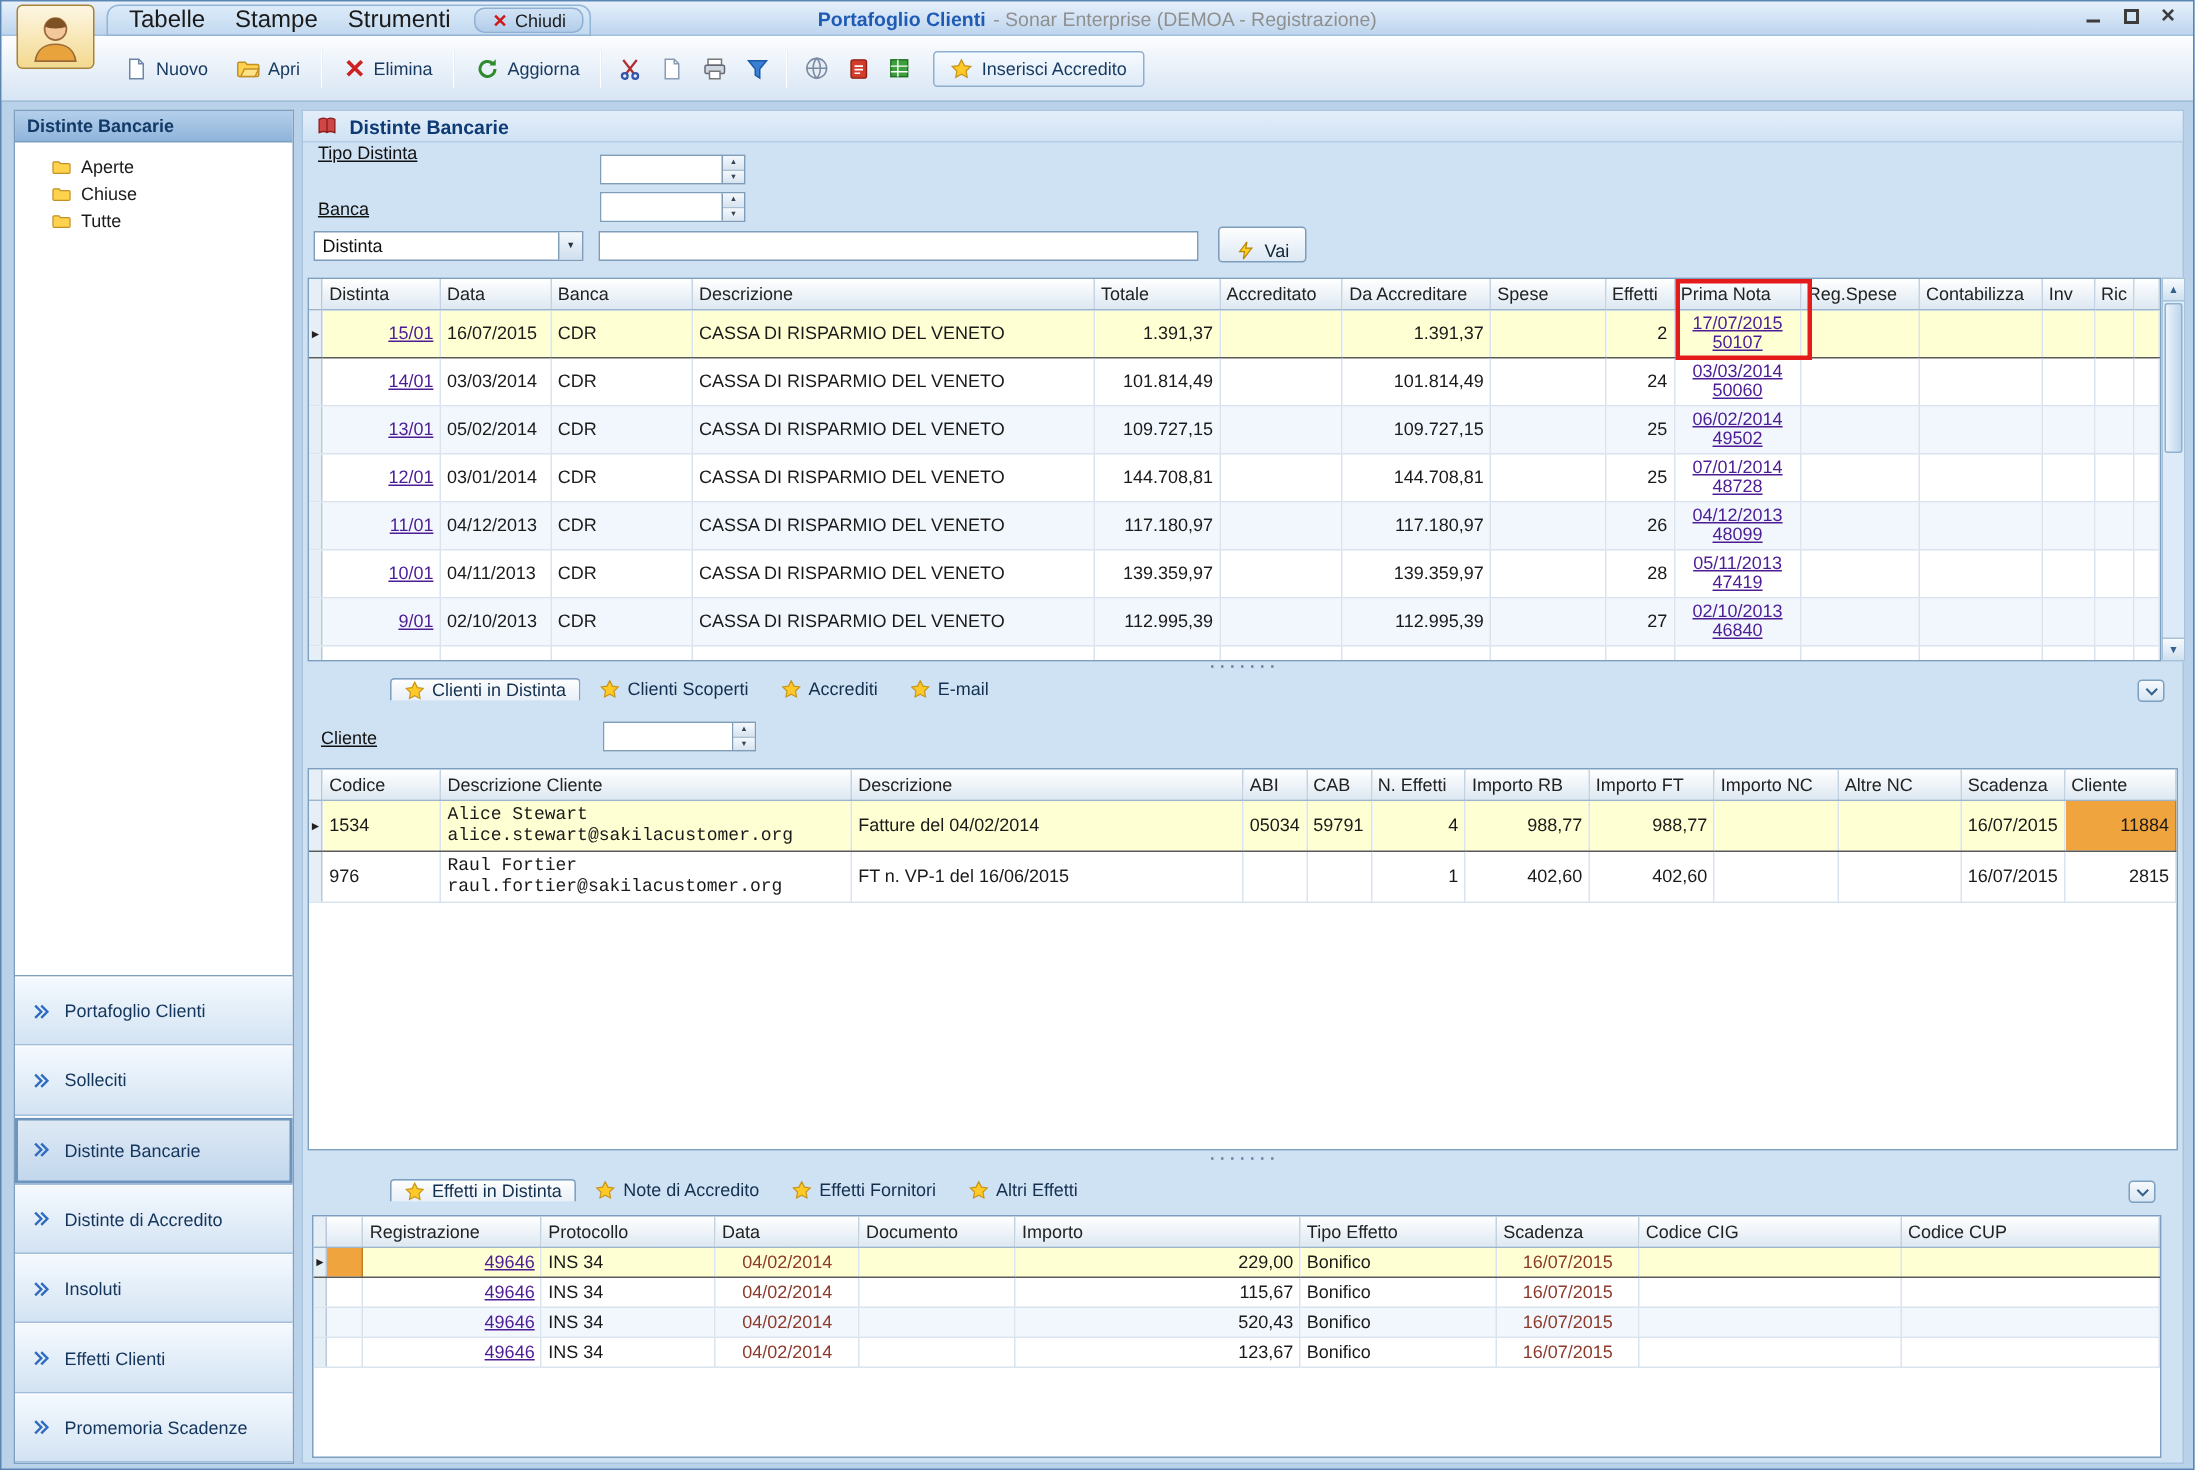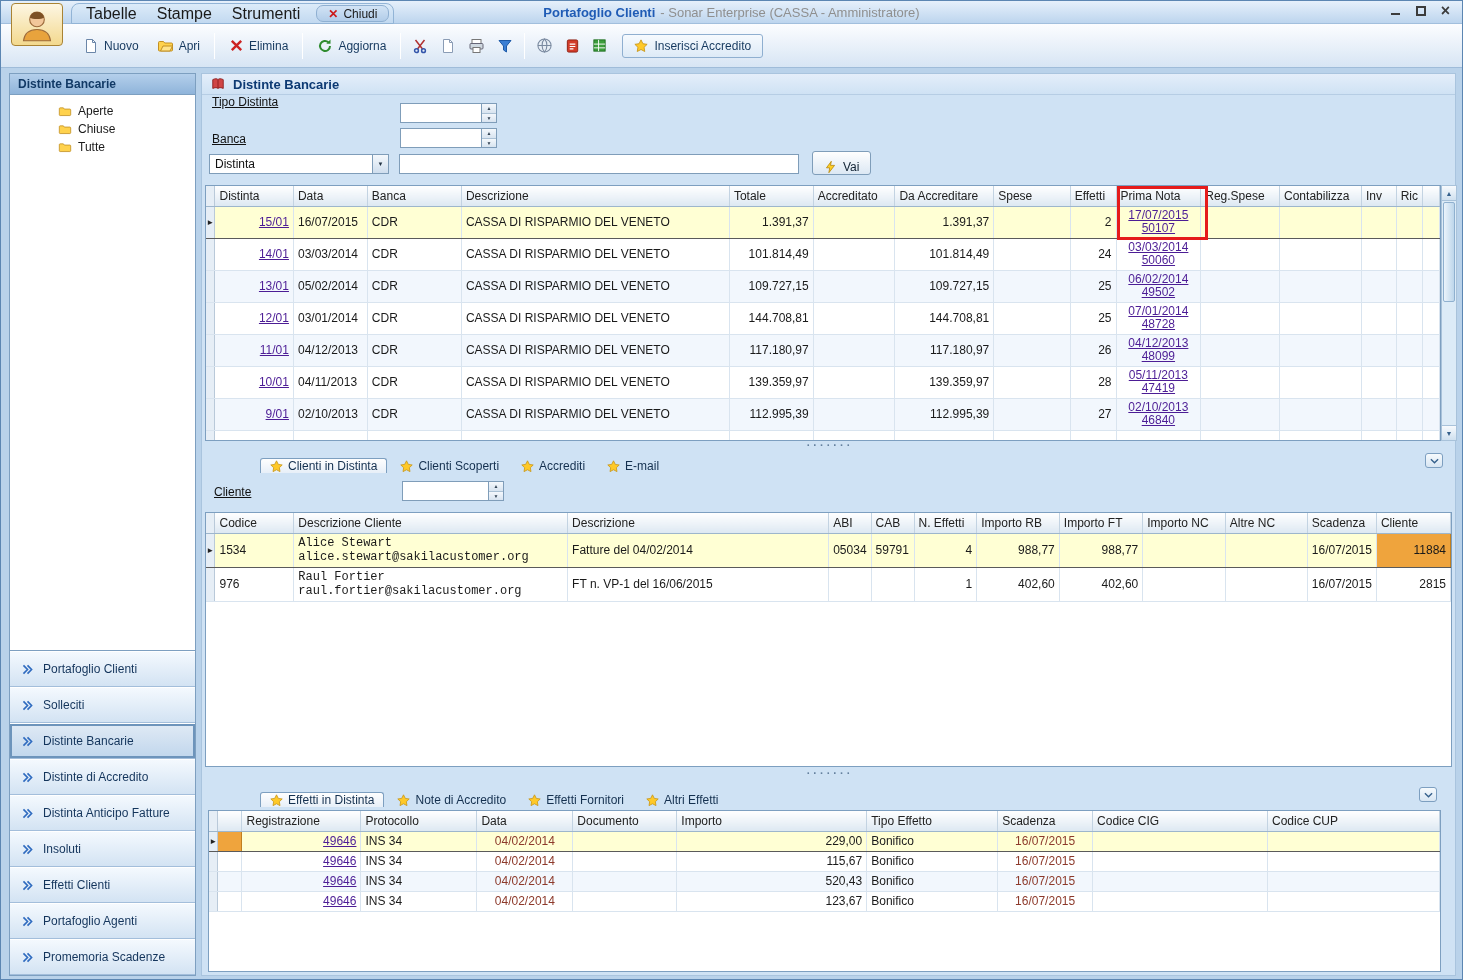--- a/index.html
+++ b/index.html
@@ -26,21 +26,21 @@
 .toolbar{position:absolute;left:0;top:23px;right:0;height:44px;background:linear-gradient(#fcfdff,#d7e5f4);border-bottom:1px solid #9fbcd9;display:flex;align-items:center;padding-left:74px;gap:2px;}
 .tbtn{display:flex;align-items:center;gap:5px;padding:4px 8px;border-radius:3px;font-size:12px;color:#16395f;white-space:nowrap;}
 .tico{display:flex;align-items:center;justify-content:center;padding:4px 5px;}
 .tsep{width:1px;height:26px;background:#aec4d9;border-right:1px solid #fff;margin:0 4px;}
 .tgroup{display:flex;align-items:center;gap:6px;border:1px solid #8fafd0;background:linear-gradient(#f6fafe,#ddeaf7);border-radius:3px;padding:4px 11px;margin-left:8px;font-size:12px;color:#16395f;white-space:nowrap;}
 .avatar{position:absolute;left:10px;top:2px;width:52px;height:43px;z-index:10;border:1px solid #a98334;border-radius:4px;background:linear-gradient(#fdf6e3,#f3d98e);display:flex;align-items:center;justify-content:center;}
 
 
 .sidebar{position:absolute;left:8px;top:72px;width:187px;height:903px;background:#fff;border:1px solid #7d9fc0;display:flex;flex-direction:column;}
 .sb-header{height:21px;background:linear-gradient(#b4cfeb,#8fb4da);border-bottom:1px solid #7d9fc0;font-weight:bold;font-size:12px;color:#123a66;line-height:20px;padding-left:8px;}
-.tree{height:555px;padding-top:7px;margin-left:24px;}
+.tree{height:555px;padding-top:7px;}
 .tree-item{display:flex;align-items:center;gap:6px;padding:1px 0 1px 24px;font-size:12px;color:#1a1a1a;height:18px;}
 .nav{flex:1;display:flex;flex-direction:column;background:#c6daf0;border-top:1px solid #7d9fc0;}
 .nav-item{flex:1;display:flex;align-items:center;gap:9px;padding-left:11px;font-size:12px;color:#14355c;background:linear-gradient(#f4f9fe,#d3e3f3);border-bottom:1px solid #a3bedb;border-top:1px solid #fff;}
 .nav-item.selected{background:linear-gradient(#e0eaf5,#c0d6ec);box-shadow:inset 0 0 0 2px #6d94bb;}
 
 
 .main{position:absolute;left:200px;top:72px;width:1255px;height:903px;background:#cfe2f4;border:1px solid #a9c4de;}
 .main-header{height:21px;display:flex;align-items:center;gap:7px;padding-left:8px;background:linear-gradient(#e4eefa,#cfe2f4);border-bottom:1px solid #b6cde4;font-weight:bold;font-size:13px;color:#0d3a73;}
 .filters{position:absolute;left:0;top:21px;right:0;height:90px;}
 .flabel{position:absolute;font-size:12px;color:#111;text-decoration:underline;cursor:pointer;}
@@ -83,36 +83,36 @@
 .varrow.up{border-bottom:1px solid #a8c2da;}
 .varrow.dn{border-top:1px solid #a8c2da;}
 .vthumb{height:100px;background:linear-gradient(90deg,#eaf3fb,#bdd6eb);border:1px solid #8fb0cf;border-radius:2px;margin:1px;}
 .vtrack{flex:1;}
 .splitter{position:absolute;display:flex;align-items:flex-start;justify-content:center;cursor:row-resize;}
 .gripdots{font-size:11px;letter-spacing:3px;color:#64809e;line-height:8px;font-weight:bold;}
 
 
 .pane2{position:absolute;left:0;top:376px;width:100%;height:317px;}
 .pane3{position:absolute;left:0;top:693px;width:100%;height:210px;}
-.tabs{position:absolute;display:flex;gap:4px;height:21px;align-items:flex-end;padding-left:48px;}
+.tabs{position:absolute;display:flex;gap:4px;height:21px;align-items:flex-start;padding-left:48px;}
 .tab{display:flex;align-items:center;gap:5px;padding:0 9px;font-size:12px;color:#14304f;cursor:pointer;}
 .tab.active{background:linear-gradient(#fefefe,#e7eff8);border:1px solid #7d9fc0;border-bottom:none;border-radius:3px 3px 0 0;}
 .paneltoggle{position:absolute;width:18px;height:15px;border:1px solid #7d9fc0;border-radius:3px;background:linear-gradient(#f6fafd,#d8e6f3);display:flex;align-items:center;justify-content:center;cursor:pointer;}
 .grid2{left:3px;top:62px;width:1247px;height:255px;}
 .grid3{left:6px;top:43px;width:1233px;height:162px;}
 .star{flex:none;}
 </style>
 </head>
 <body>
 
 <div class="window">
 
   <div class="titlebar">
     <div class="tb-title">
-      <span class="tt1">Portafoglio Clienti</span><span class="tt2">- Sonar Enterprise (CASSA - Amministratore)</span>
+      <span class="tt1">Portafoglio Clienti</span><span class="tt2">- Sonar Enterprise (DEMOA - Registrazione)</span>
     </div>
     <div class="menubar">
       <span class="menu-item">Tabelle</span>
       <span class="menu-item">Stampe</span>
       <span class="menu-item">Strumenti</span>
       <span class="chiudi-seg">
         <span class="xred">✕</span>
         <span>Chiudi</span>
       </span>
     </div>
@@ -258,39 +258,27 @@
       <div class="nav-item">
           <svg width="13" height="13" viewBox="0 0 16 16">
             <path d="M3 3l5 5-5 5M8 3l5 5-5 5" fill="none" stroke="#2f6bbf" stroke-width="2"></path>
           </svg>
           <span>Distinte di Accredito</span>
         </div>
       <div class="nav-item">
           <svg width="13" height="13" viewBox="0 0 16 16">
             <path d="M3 3l5 5-5 5M8 3l5 5-5 5" fill="none" stroke="#2f6bbf" stroke-width="2"></path>
           </svg>
-          <span>Distinta Anticipo Fatture</span>
+          <span>Insoluti</span>
         </div>
       <div class="nav-item">
           <svg width="13" height="13" viewBox="0 0 16 16">
             <path d="M3 3l5 5-5 5M8 3l5 5-5 5" fill="none" stroke="#2f6bbf" stroke-width="2"></path>
           </svg>
-          <span>Insoluti</span>
-        </div>
-      <div class="nav-item">
-          <svg width="13" height="13" viewBox="0 0 16 16">
-            <path d="M3 3l5 5-5 5M8 3l5 5-5 5" fill="none" stroke="#2f6bbf" stroke-width="2"></path>
-          </svg>
           <span>Effetti Clienti</span>
-        </div>
-      <div class="nav-item">
-          <svg width="13" height="13" viewBox="0 0 16 16">
-            <path d="M3 3l5 5-5 5M8 3l5 5-5 5" fill="none" stroke="#2f6bbf" stroke-width="2"></path>
-          </svg>
-          <span>Portafoglio Agenti</span>
         </div>
       <div class="nav-item">
           <svg width="13" height="13" viewBox="0 0 16 16">
             <path d="M3 3l5 5-5 5M8 3l5 5-5 5" fill="none" stroke="#2f6bbf" stroke-width="2"></path>
           </svg>
           <span>Promemoria Scadenze</span>
         </div>
     </div>
   </div>
 

